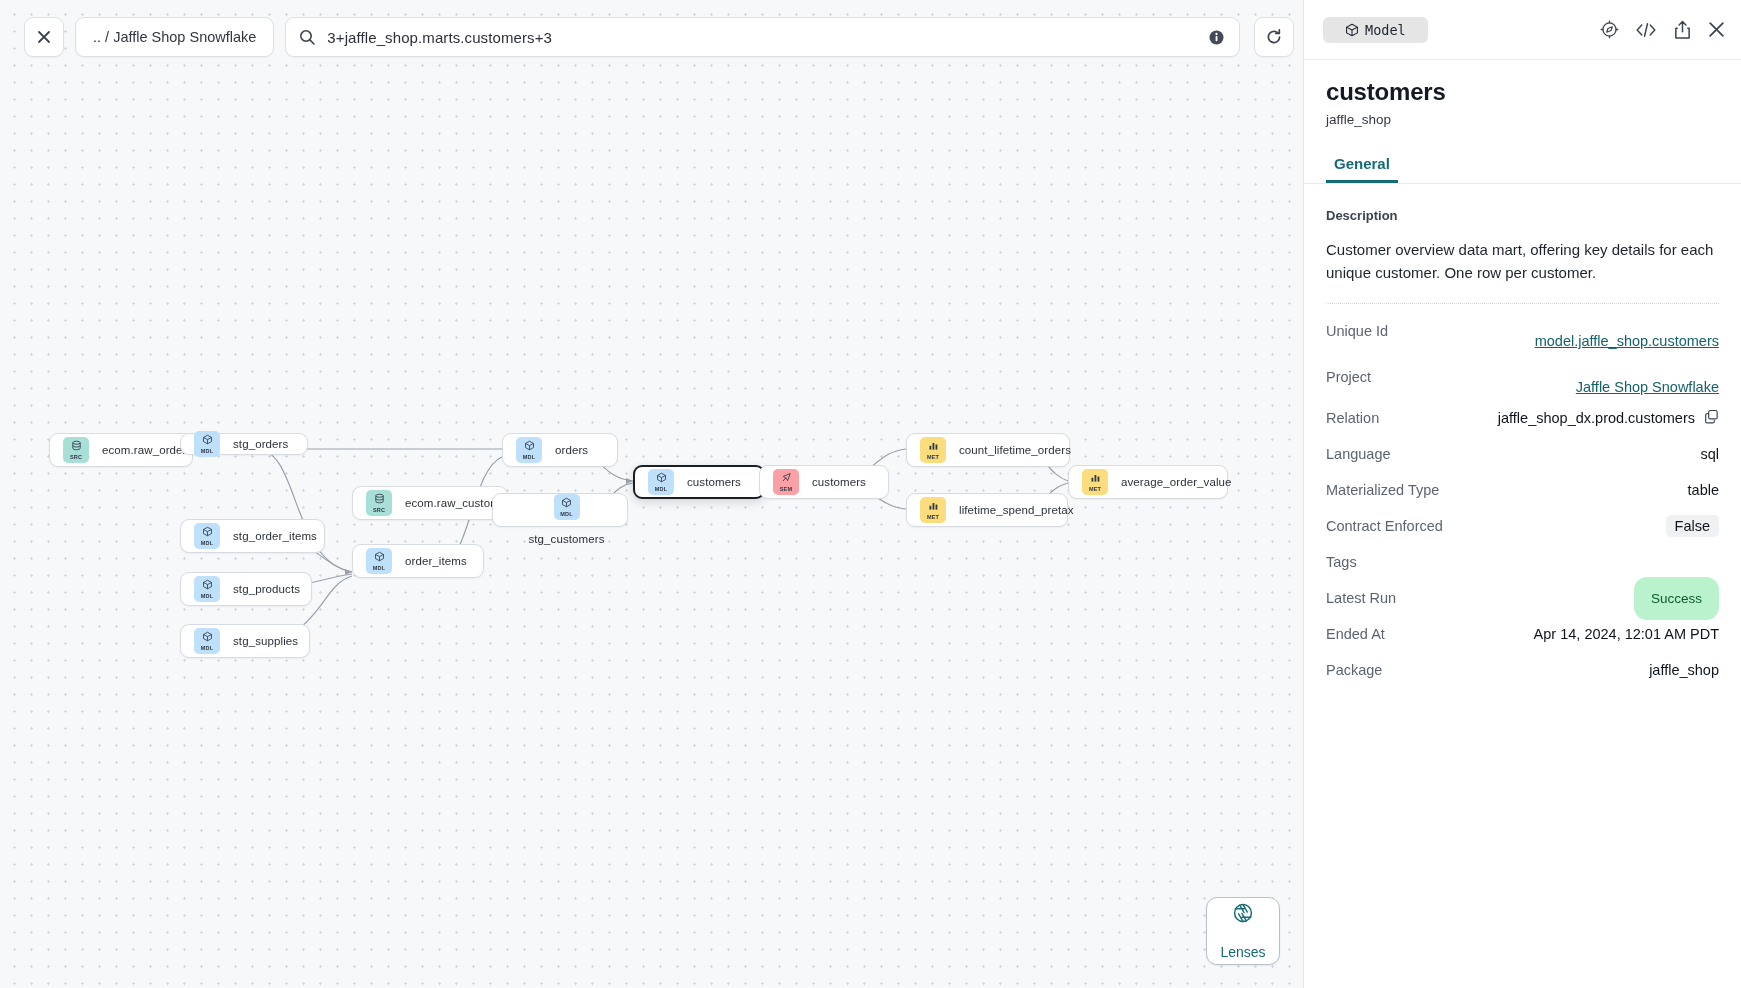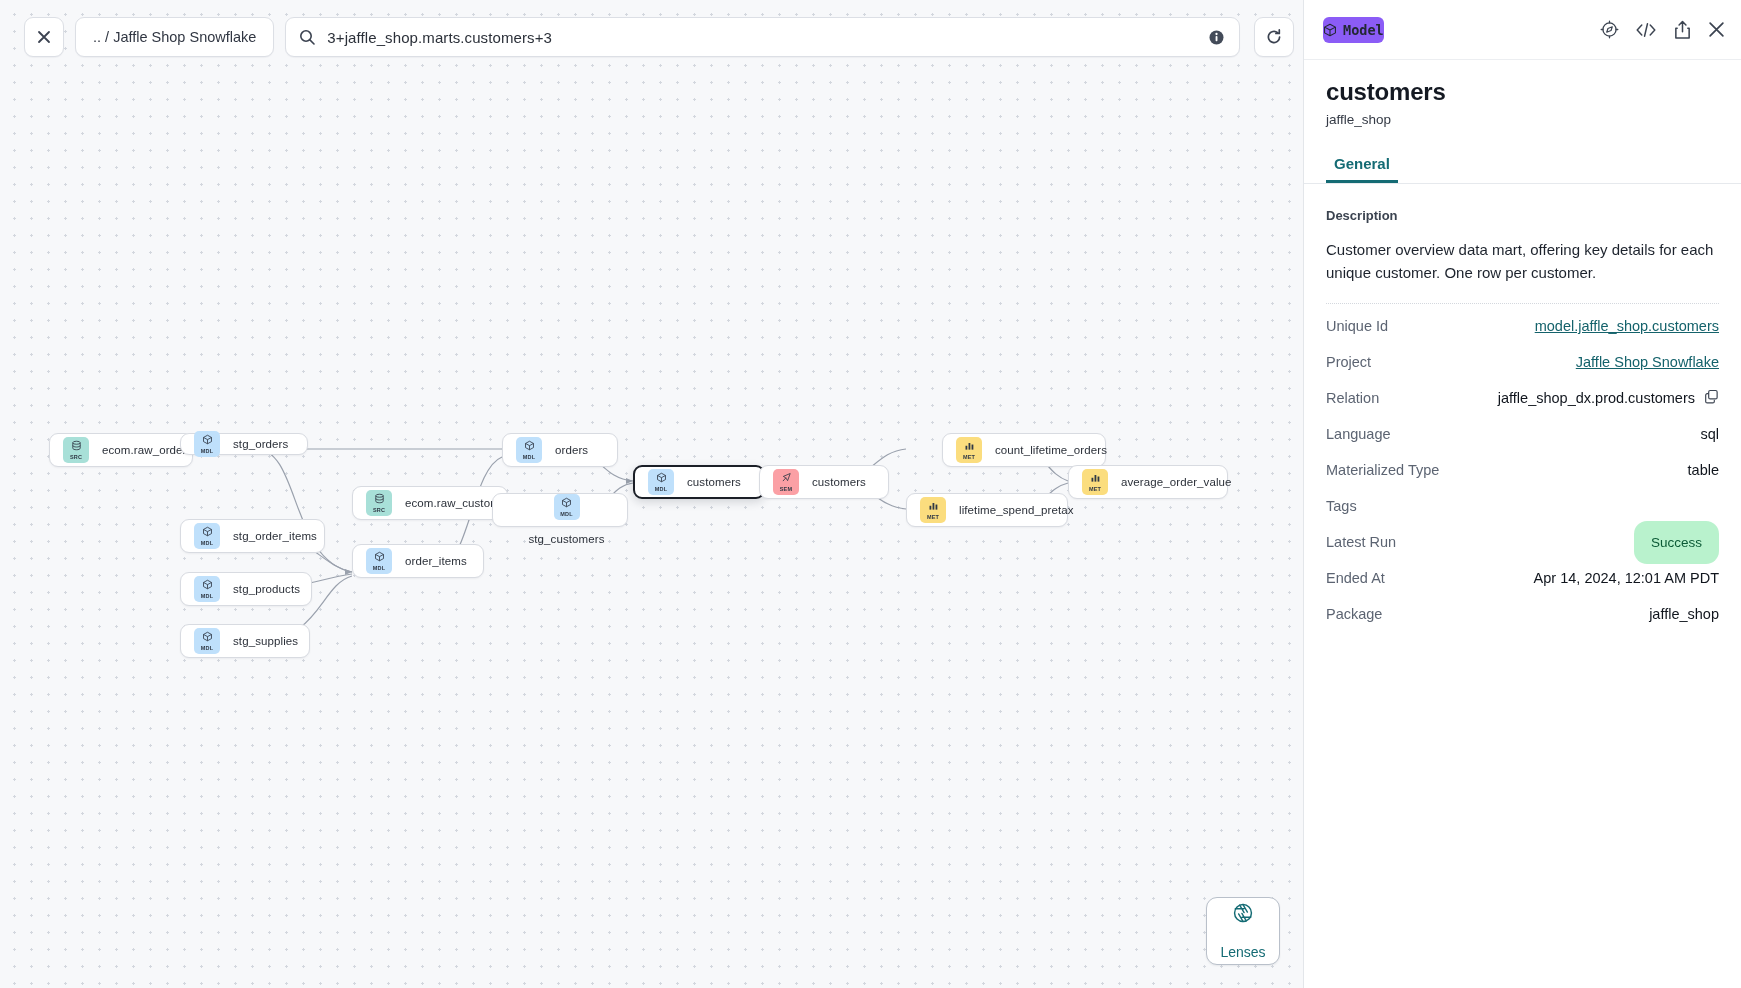--- a/index.html
+++ b/index.html
@@ -70,23 +70,23 @@
     background: #fff; border: 1px solid #b9c0ca; border-radius: 11px;
     display: flex; flex-direction: column; align-items: center; justify-content: center; gap: 20px;
     cursor: pointer; box-shadow: 0 1px 2px rgba(16,24,40,.07);
   }
   .lenses .ltxt { font-size: 14px; color: #146b74; }
 
   
   .panel { width: 438px; height: 988px; background: #fff; border-left: 1px solid #e3e6ea; display: flex; flex-direction: column; }
   .panel-top { height: 60px; display: flex; align-items: center; padding: 0 16px 0 19px; gap: 10px; border-bottom: 1px solid #eceef1; }
   .chip {
-    height: 26px; padding: 0 0; background: #8b5cf6; border-radius: 6px;
+    height: 26px; padding: 0 22px; background: #e5e5e5; border-radius: 6px;
     display: flex; align-items: center; gap: 6px; font-size: 13.5px; color: #222833;
-    font-family: "DejaVu Sans Mono", monospace; cursor: pointer; font-weight: bold;
+    font-family: "DejaVu Sans Mono", monospace; cursor: pointer;
   }
   .panel-actions { margin-left: auto; display: flex; align-items: center; gap: 16px; }
   .panel-actions > span { display: flex; align-items: center; cursor: pointer; }
 
   .panel-head { padding: 18px 22px 0 22px; }
   .panel-title { font-size: 24px; font-weight: 700; color: #141922; letter-spacing: -.2px; }
   .panel-sub { font-size: 13.5px; color: #343a45; margin-top: 6px; }
 
   .tabs { margin-top: 22px; padding: 0 22px; border-bottom: 1px solid #e6e9ed; display: flex; }
   .tab { font-size: 15px; color: #6b727e; padding: 6px 8px 11px 8px; cursor: pointer; }
@@ -94,21 +94,21 @@
 
   .panel-body { padding: 24px 22px 0 22px; overflow-y: auto; flex: 1; }
   .sec-label { font-size: 13px; font-weight: 700; color: #3b4350; }
   .desc { margin-top: 16px; font-size: 15px; line-height: 1.5; color: #1d232d; }
   .divider { margin: 19px 0 4px 0; border-top: 1px dotted #d4d8de; }
 
   .row { display: flex; align-items: center; justify-content: space-between; min-height: 36px; padding: 5px 0; gap: 14px; }
   .row .k { font-size: 14.5px; color: #5c6personal; }
   .row .k { color: #5c6472; }
   .row .v { font-size: 14.5px; color: #10151d; text-align: right; }
-  .row .v.link { color: #14626b; text-decoration: underline; cursor: pointer; }
+  .row .v.link { color: #14626b; text-decoration: underline; cursor: pointer; margin-top: 20px; }
   .row .v.flat { display: flex; align-items: center; gap: 9px; }
   .pill-gray { background: #f0f1f3; border-radius: 5px; padding: 3px 9px; font-size: 14.5px; color: #10151d; }
   .pill-green { background: #b9f2cd; border-radius: 13px; padding: 14px 17px; font-size: 13.5px; color: #0c5a36; }
 </style>
 </head>
 <body>
 
 <div class="app">
 
   <div class="canvas">
@@ -247,21 +247,21 @@
         <div class="node" style="left: 759px; top: 465px; width: 130px; height: 34px;">
           <span class="badge badge-sem">
             <span class="bi"><svg width="11" height="11" viewBox="0 0 16 16">
                 <path d="M13.4 2.2 L3.4 6.4 L7 8.6 L9.6 12.6 Z" stroke="#2f3845" stroke-width="1.2" fill="none" stroke-linejoin="round"></path>
                 <path d="M7 8.6 L3.2 12.8" stroke="#2f3845" stroke-width="1.2" fill="none" stroke-linecap="round"></path>
               </svg></span>
             <span class="bt">SEM</span>
           </span>
           <span class="nlabel">customers</span>
         </div>
-        <div class="node" style="left: 906px; top: 433px; width: 164px; height: 34px; margin-left: 36px;">
+        <div class="node" style="left: 906px; top: 433px; width: 164px; height: 34px;">
           <span class="badge badge-met">
             <span class="bi"><svg width="11" height="11" viewBox="0 0 16 16">
                 <rect x="2.2" y="8.4" width="2.6" height="5.6" fill="#2f3845"></rect>
                 <rect x="6.6" y="4.4" width="2.6" height="9.6" fill="#2f3845"></rect>
                 <rect x="11" y="6.6" width="2.6" height="7.4" fill="#2f3845"></rect>
               </svg></span>
             <span class="bt">MET</span>
           </span>
           <span class="nlabel">count_lifetime_orders</span>
         </div>
@@ -402,20 +402,24 @@
           </div>
           <div class="row">
             <span class="k">Language</span>
             <span class="v">sql</span>
           </div>
           <div class="row">
             <span class="k">Materialized Type</span>
             <span class="v">table</span>
           </div>
           <div class="row">
+            <span class="k">Contract Enforced</span>
+            <span class="v"><span class="pill-gray">False</span></span>
+          </div>
+          <div class="row">
             <span class="k">Tags</span>
             <span class="v"></span>
           </div>
           <div class="row">
             <span class="k">Latest Run</span>
             <span class="v"><span class="pill-green">Success</span></span>
           </div>
           <div class="row">
             <span class="k">Ended At</span>
             <span class="v">Apr 14, 2024, 12:01 AM PDT</span>

